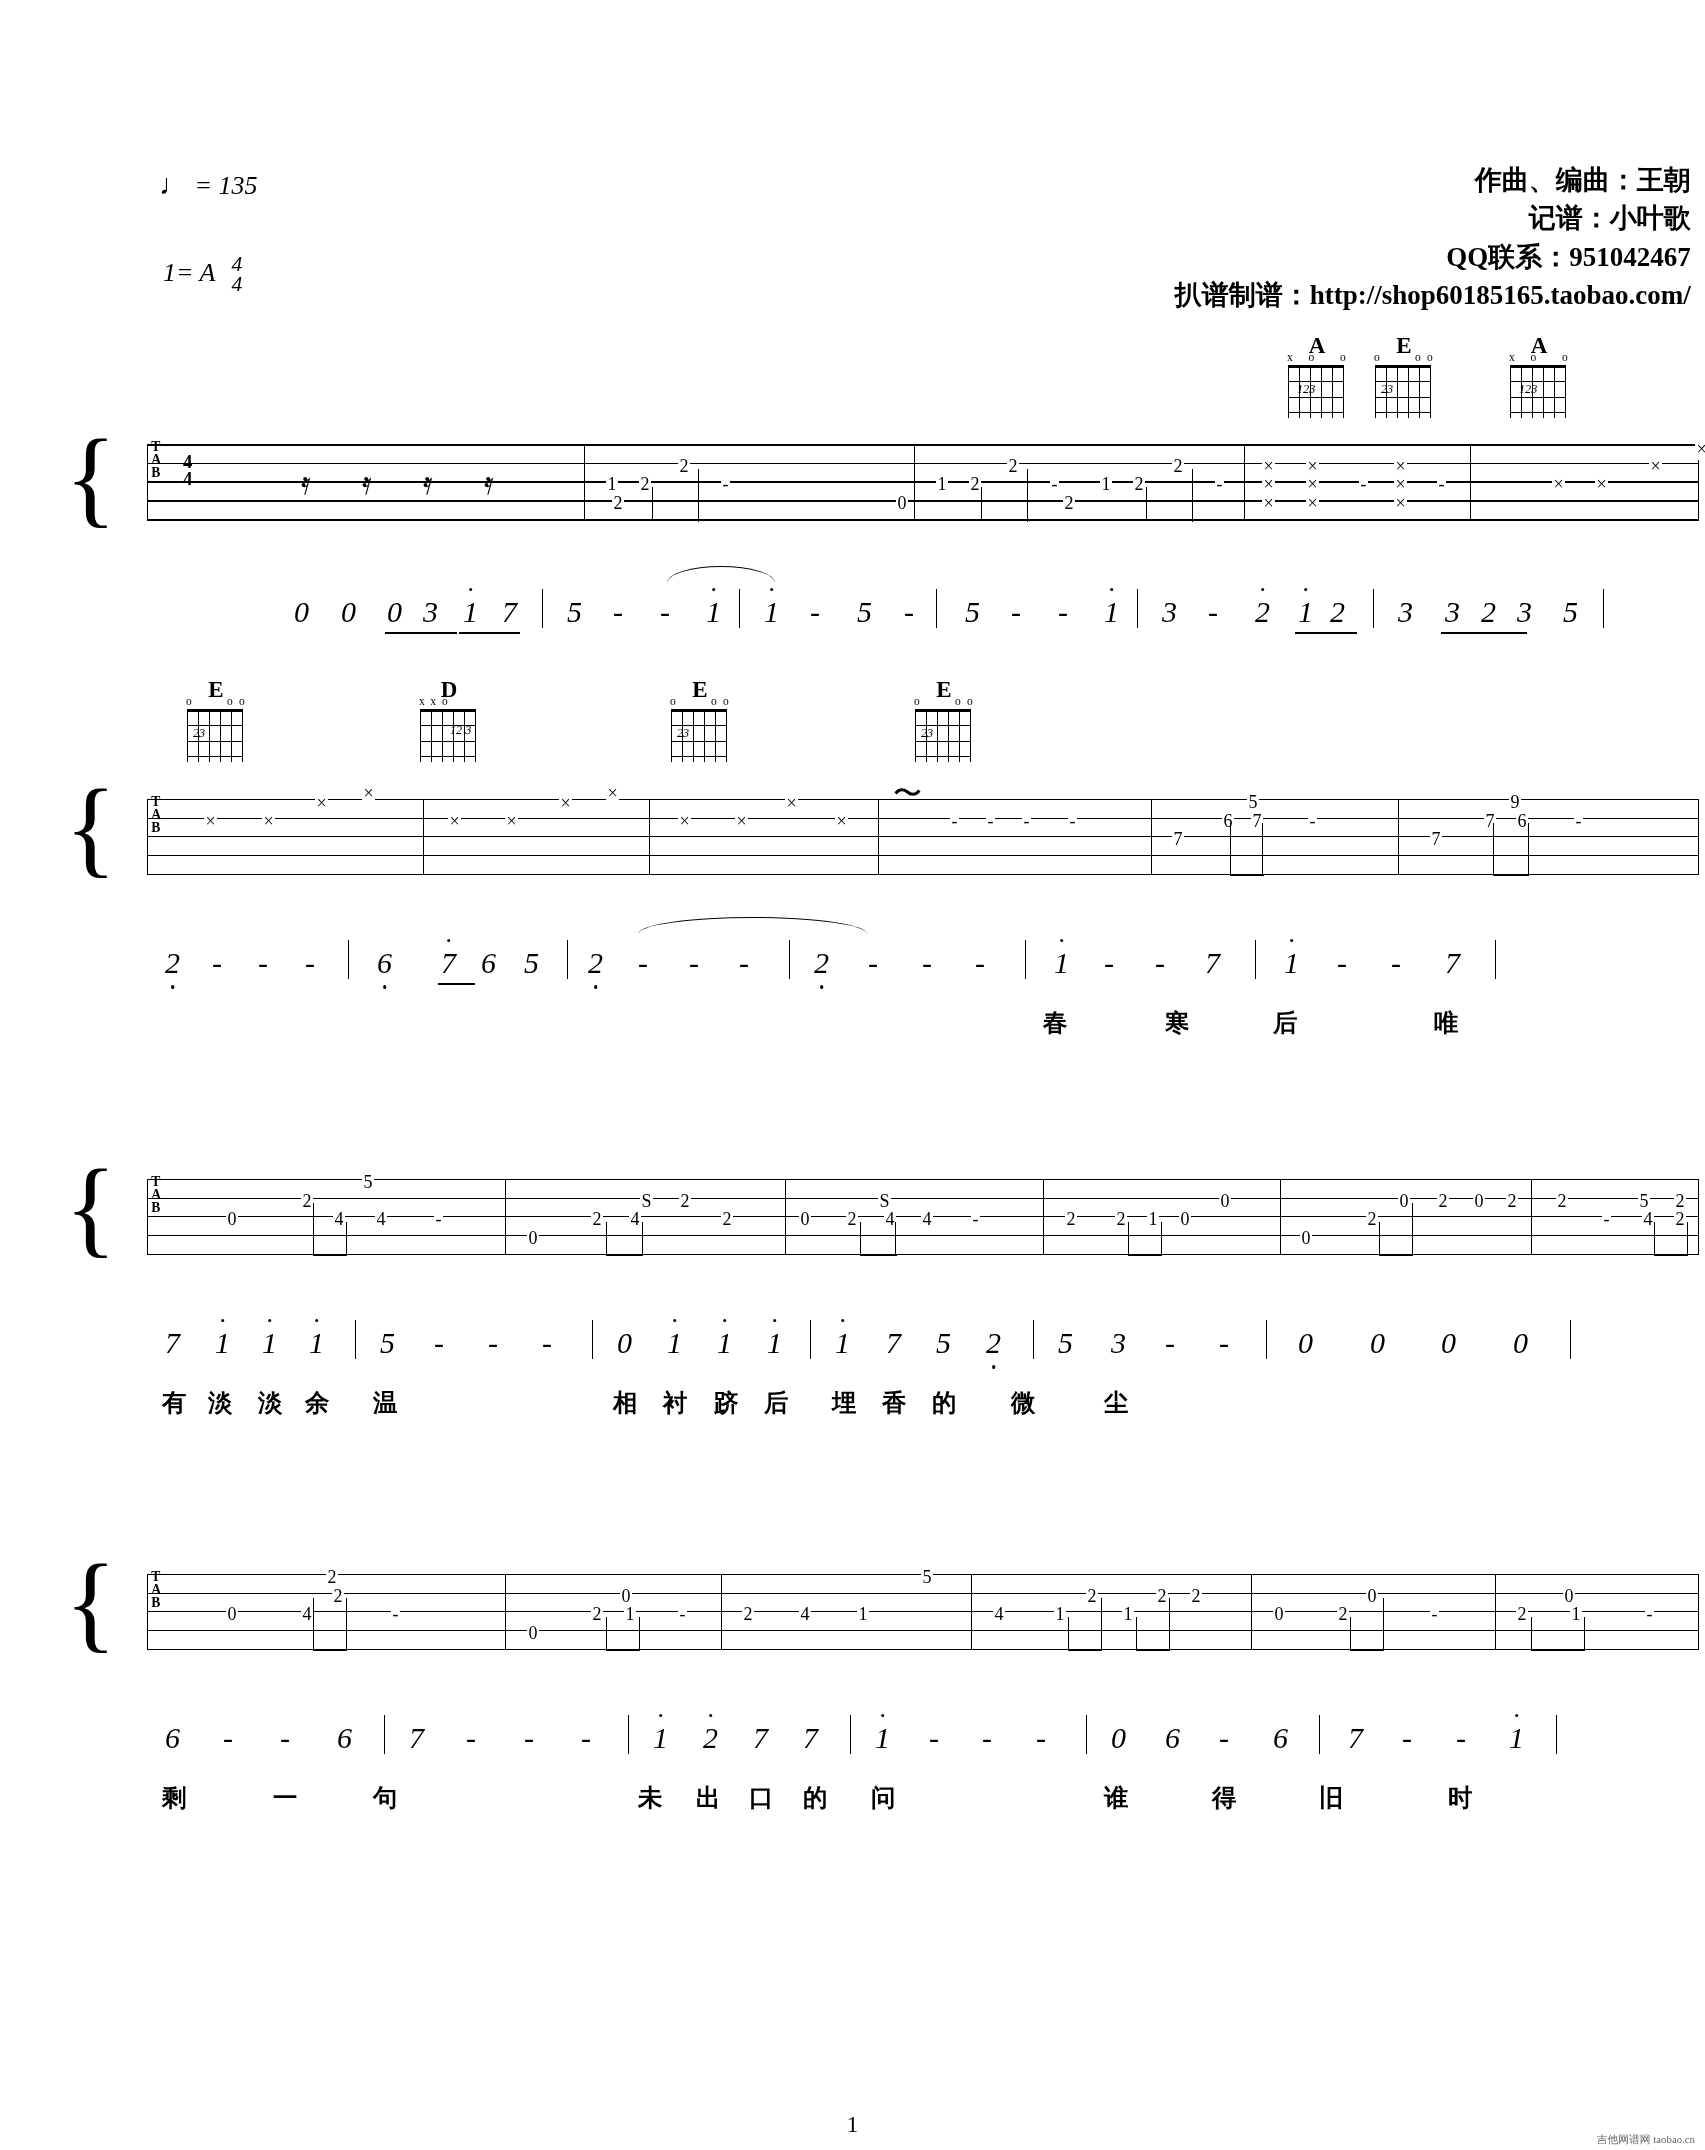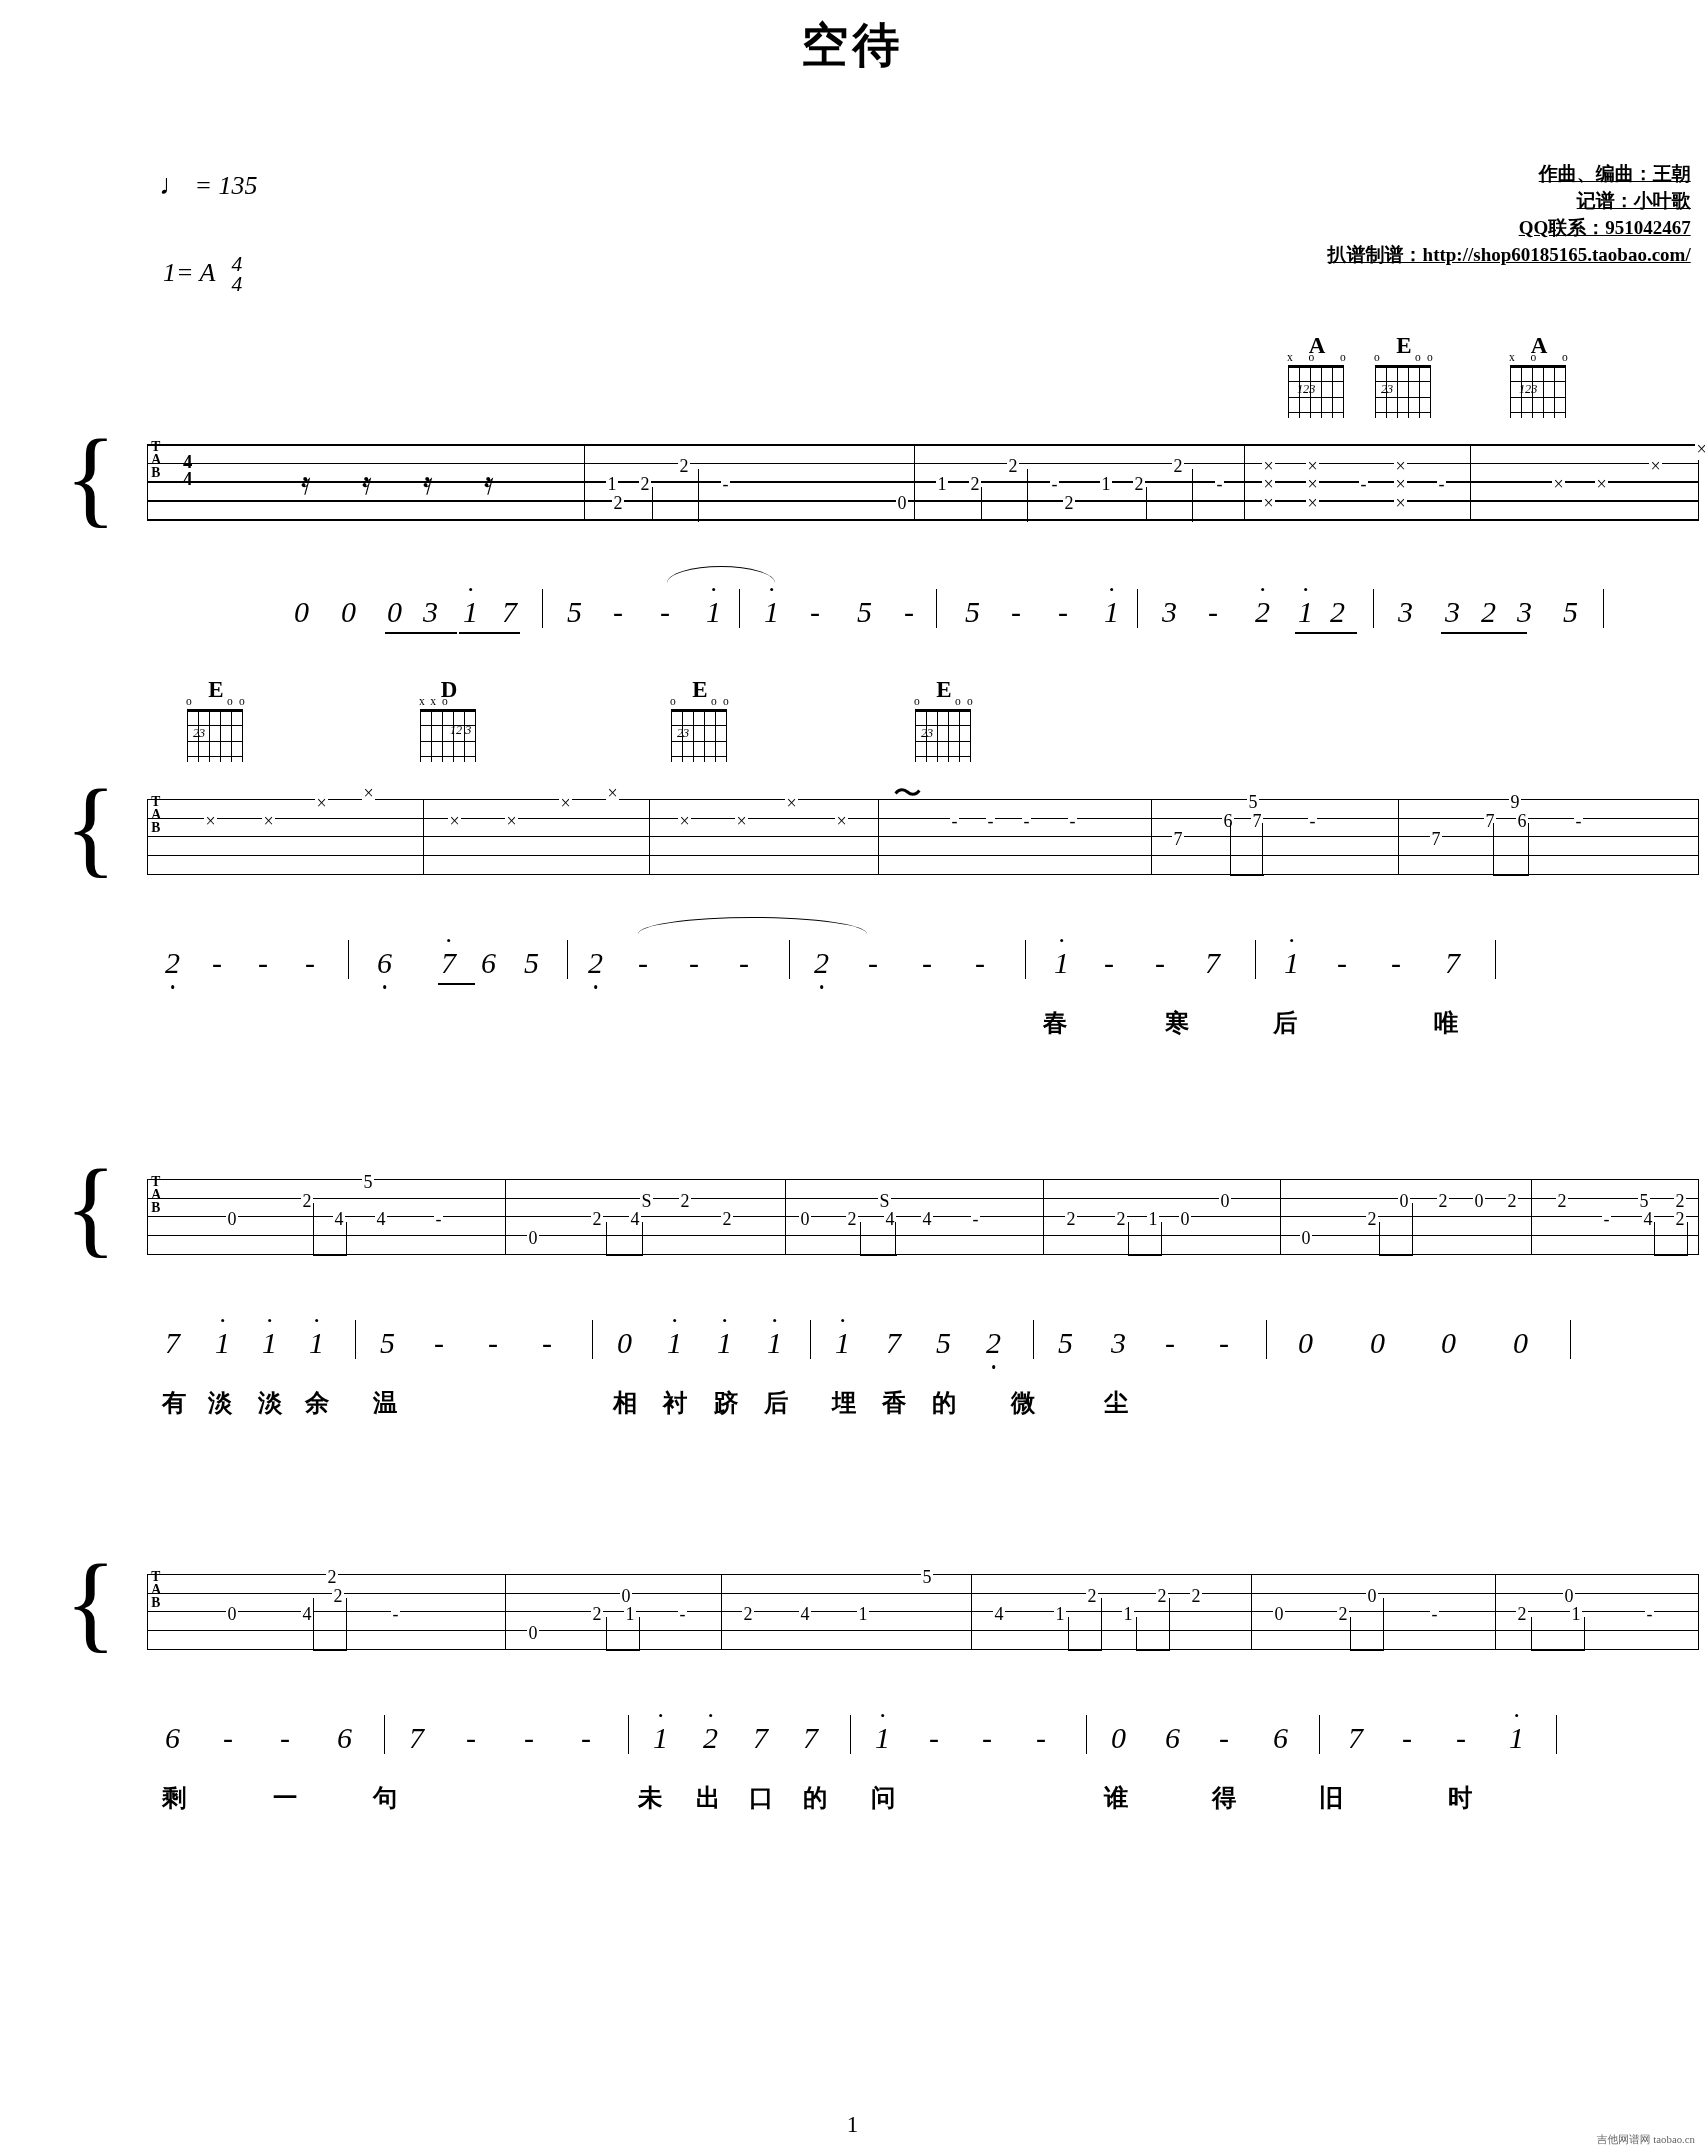--- a/index.html
+++ b/index.html
@@ -2,21 +2,21 @@
 <html style="font-size:11.5px"><head>
 <meta charset="utf-8">
 <style>
   html,body{margin:0;padding:0;background:#fff;}
   body{width:1705px;height:2151px;font-family:"Liberation Serif",serif;color:#000;position:relative;overflow:hidden;}
   .sheet{position:absolute;left:0;top:0;width:1705px;height:2151px;}
 
   
   .title{position:absolute;top:14.3px;left:0;width:1705px;text-align:center;font-size:47px;font-weight:bold;font-family:"Liberation Serif",serif;letter-spacing:4.3px;}
   .subtitle{position:absolute;top:100px;left:0;width:1705px;text-align:center;font-size:29px;font-weight:bold;letter-spacing:2.9px;}
-  .credits{position:absolute;right:14.3px;top:161px;text-align:right;font-size:19px;line-height:1.42;font-weight:bold;text-decoration:underline;}
+  .credits{position:absolute;right:14.3px;top:161px;text-align:right;font-size:27px;line-height:1.42;font-weight:bold;}
   .credits div{white-space:nowrap;}
   .tempo{position:absolute;left:159px;top:168px;font-size:26px;font-style:italic;font-family:"Liberation Serif",serif;}
   .tempo .note{font-style:normal;font-size:29px;}
   .keysig{position:absolute;left:163px;top:254px;font-size:26px;font-style:italic;}
   .keysig .frac{display:inline-block;vertical-align:-10px;text-align:center;line-height:0.95;font-size:21.5px;margin-left:10px;}
   .keysig .frac i{display:block;font-style:italic;}
 
   
   .system{position:absolute;left:72px;width:1563px;}
   .tabbox{position:absolute;left:79px;width:1552px;height:79px;}
@@ -56,21 +56,20 @@
 
   .pagenum{position:absolute;left:0;width:1705px;text-align:center;bottom:13px;font-size:23px;}
   .watermark{position:absolute;right:10px;bottom:4.3px;font-size:10.8px;color:#666;}
   .wiggle{position:absolute;font-size:29px;line-height:1;font-family:"DejaVu Sans",sans-serif;}
 </style>
 </head>
 <body>
 
 <div class="sheet">
 
-  <div class="title">空待</div>
 
   <div class="credits">
     <div>作曲、编曲：王朝</div>
     <div>记谱：小叶歌</div>
     <div>QQ联系：951042467</div>
     <div>扒谱制谱：http://shop60185165.taobao.com/</div>
   </div>
 
   <div class="tempo">
     <span class="note">♩</span>

